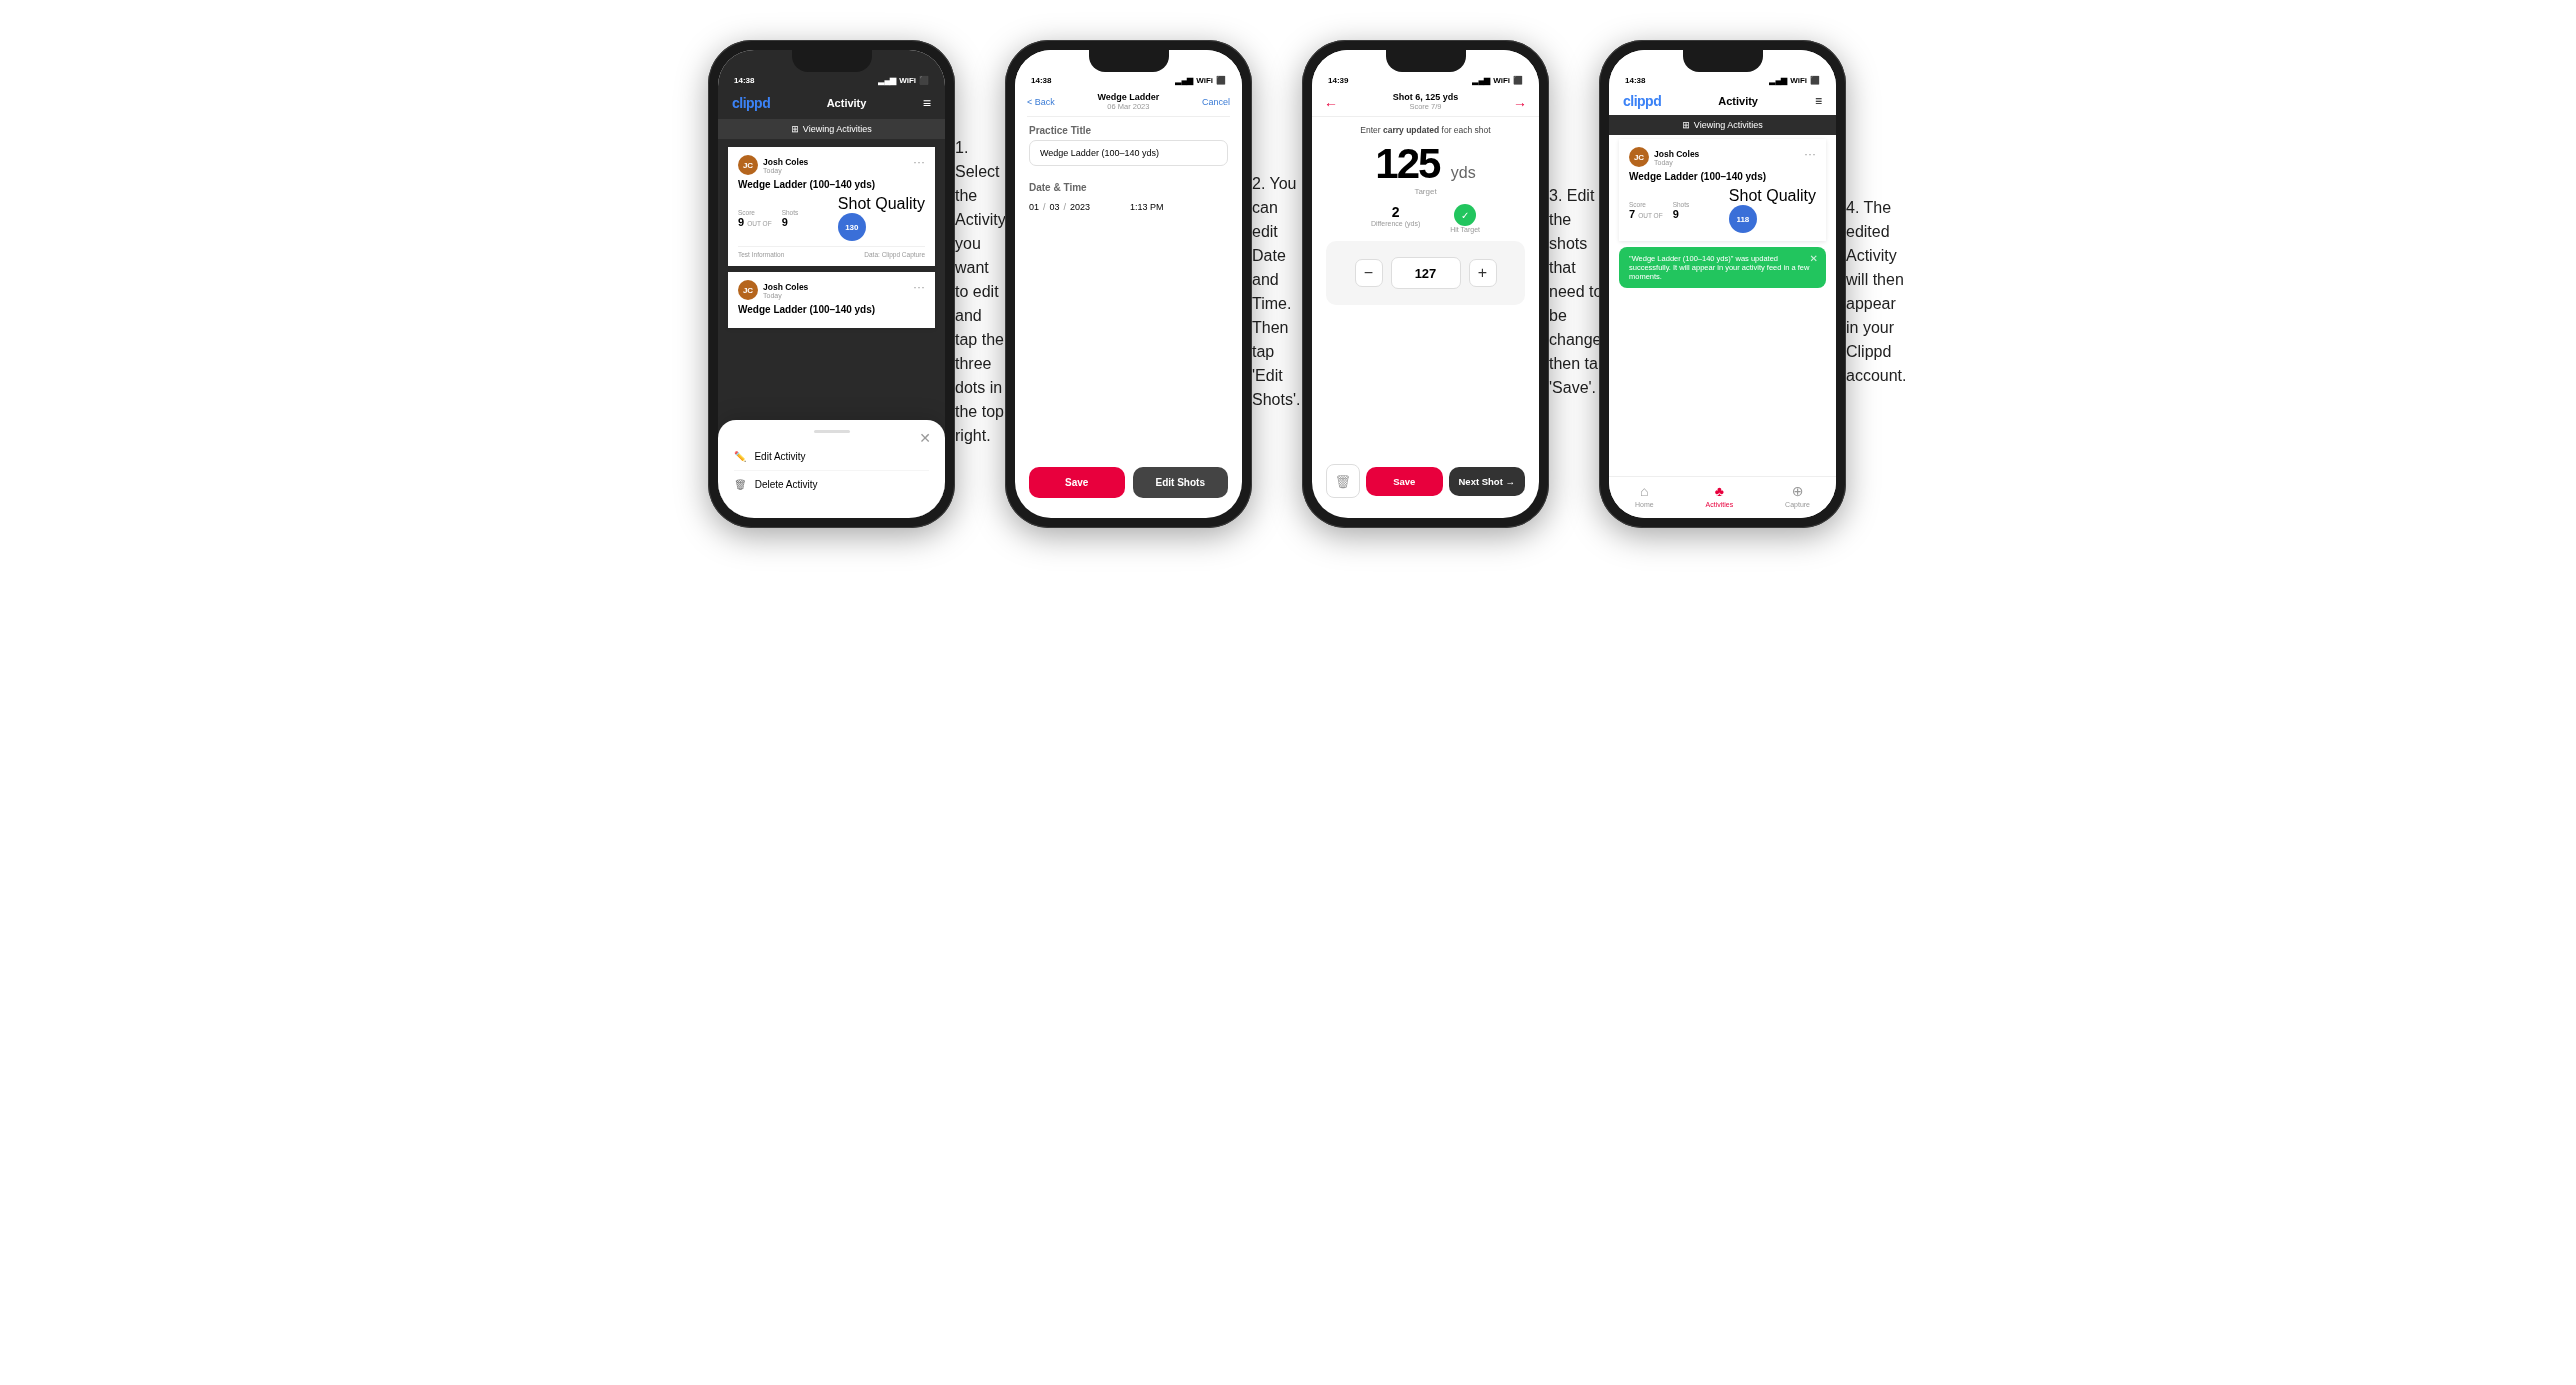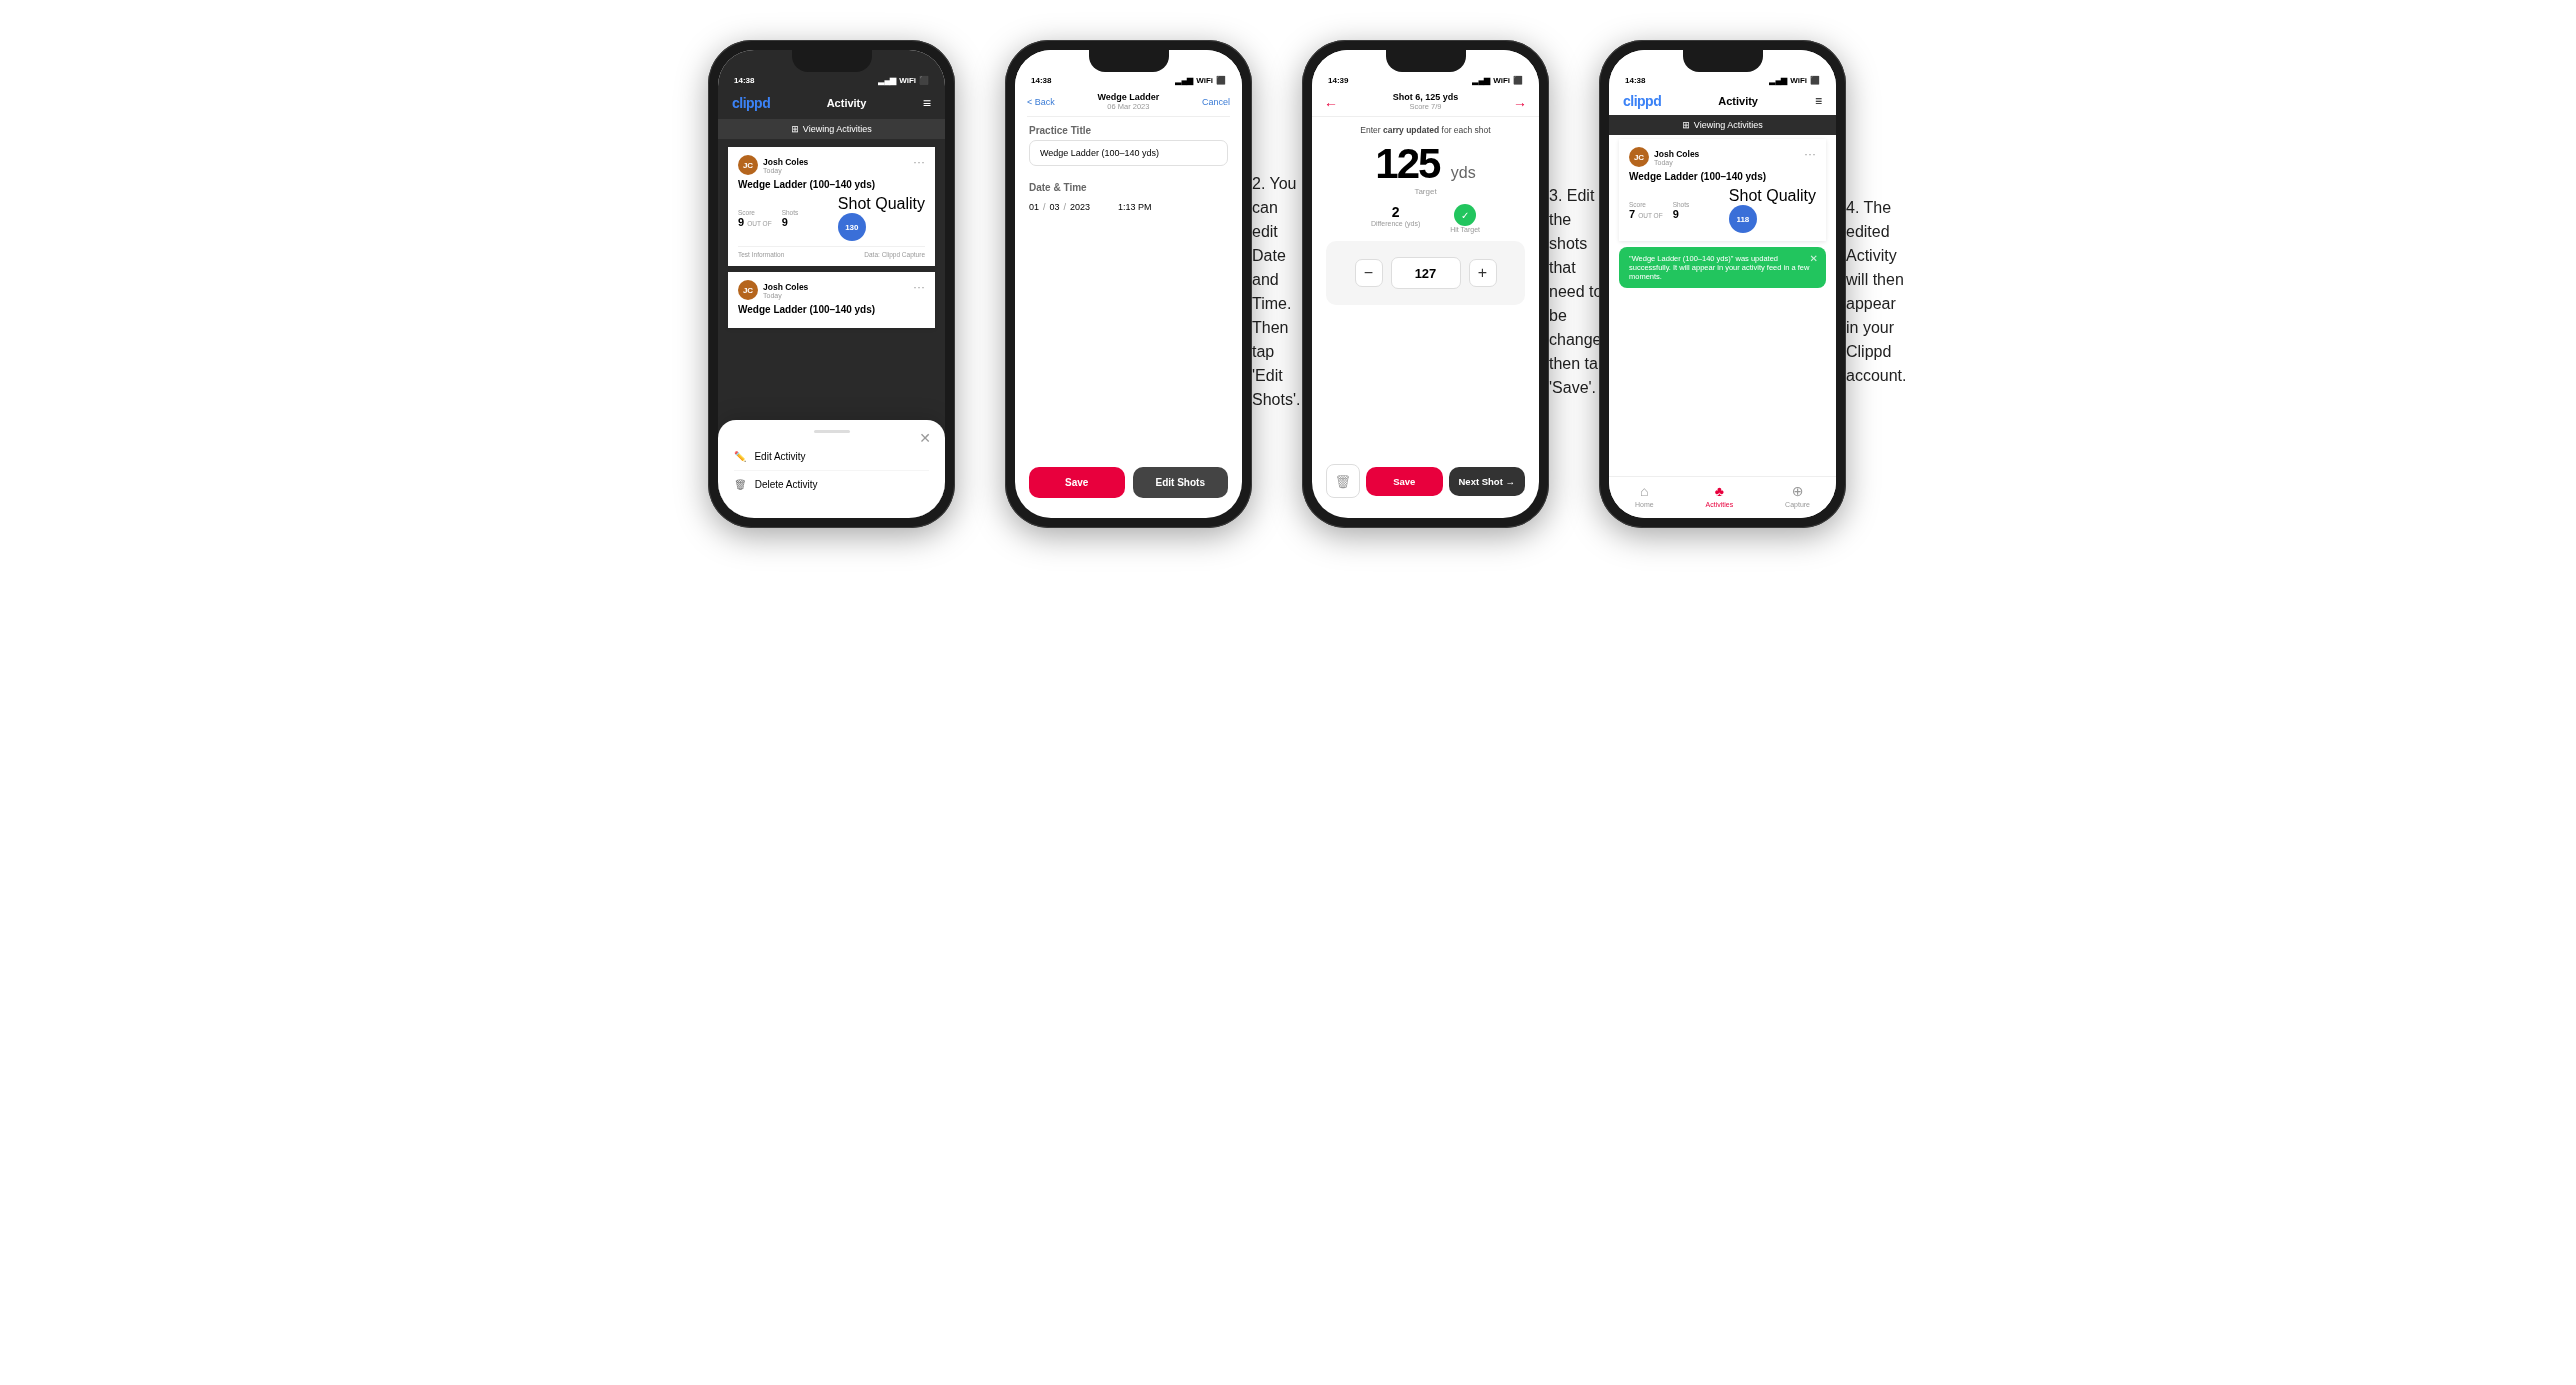--- a/index.html
+++ b/index.html
@@ -625,20 +625,21 @@
               <span>Edit Activity</span>
             </div>
             <div class="sheet-item">
               <span class="sheet-icon">🗑</span>
               <span>Delete Activity</span>
             </div>
           </div>
         </div>
       </div>
     </div>
+    <div class="caption">1. Select the Activity you want to edit and tap the three dots in the top right.</div>
   </div>
 
   <div class="phone-column">
     <div class="phone">
       <div class="phone-inner">
         <div class="notch"></div>
 
         <div class="status-bar">
           <span>14:38</span>
           <div class="status-icons">
@@ -665,21 +666,21 @@
         </div>
 
         <div class="form-section">
           <div class="form-label">Date &amp; Time</div>
           <div class="date-row">
             <span>01</span>
             <span class="date-sep">/</span>
             <span>03</span>
             <span class="date-sep">/</span>
             <span>2023</span>
-            <span style="margin-left:24px;">1:13 PM</span>
+            <span style="margin-left:36px;">1:13 PM</span>
           </div>
         </div>
 
         <div class="action-buttons">
           <button class="btn-save">Save</button>
           <button class="btn-edit-shots">Edit Shots</button>
         </div>
       </div>
     </div>
     <div class="caption">2. You can edit Date and Time. Then tap 'Edit Shots'.</div>

